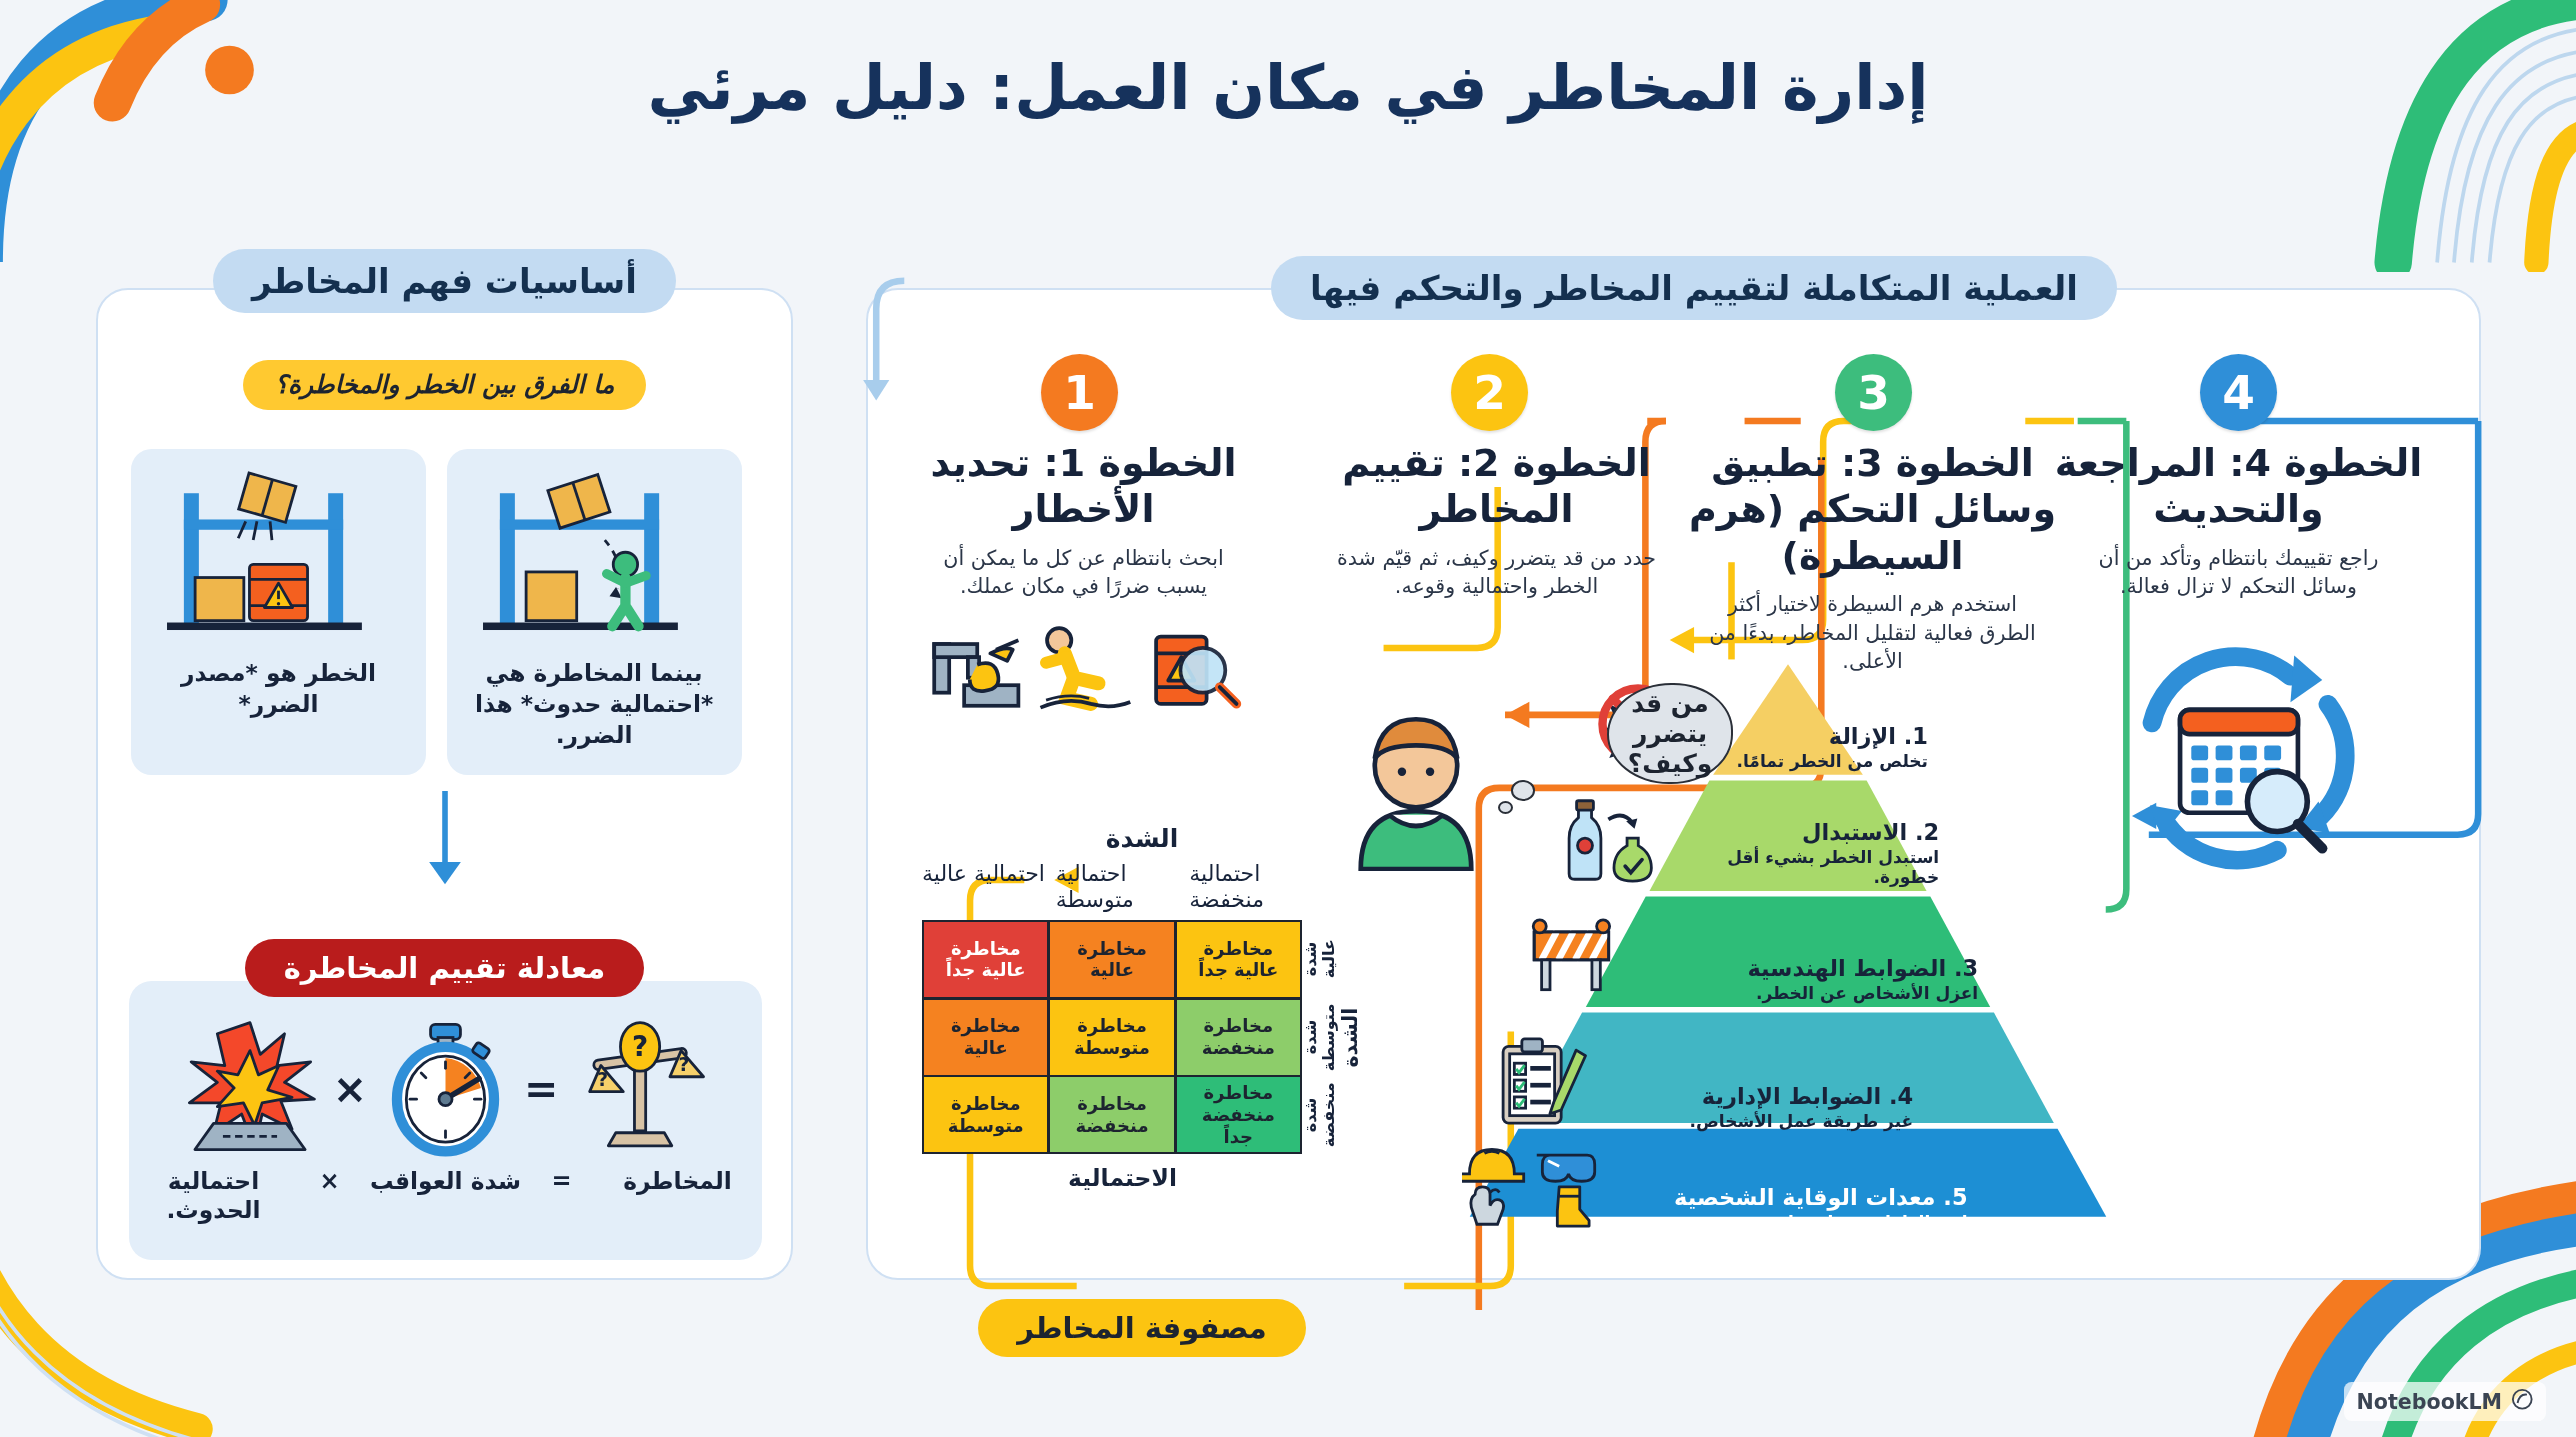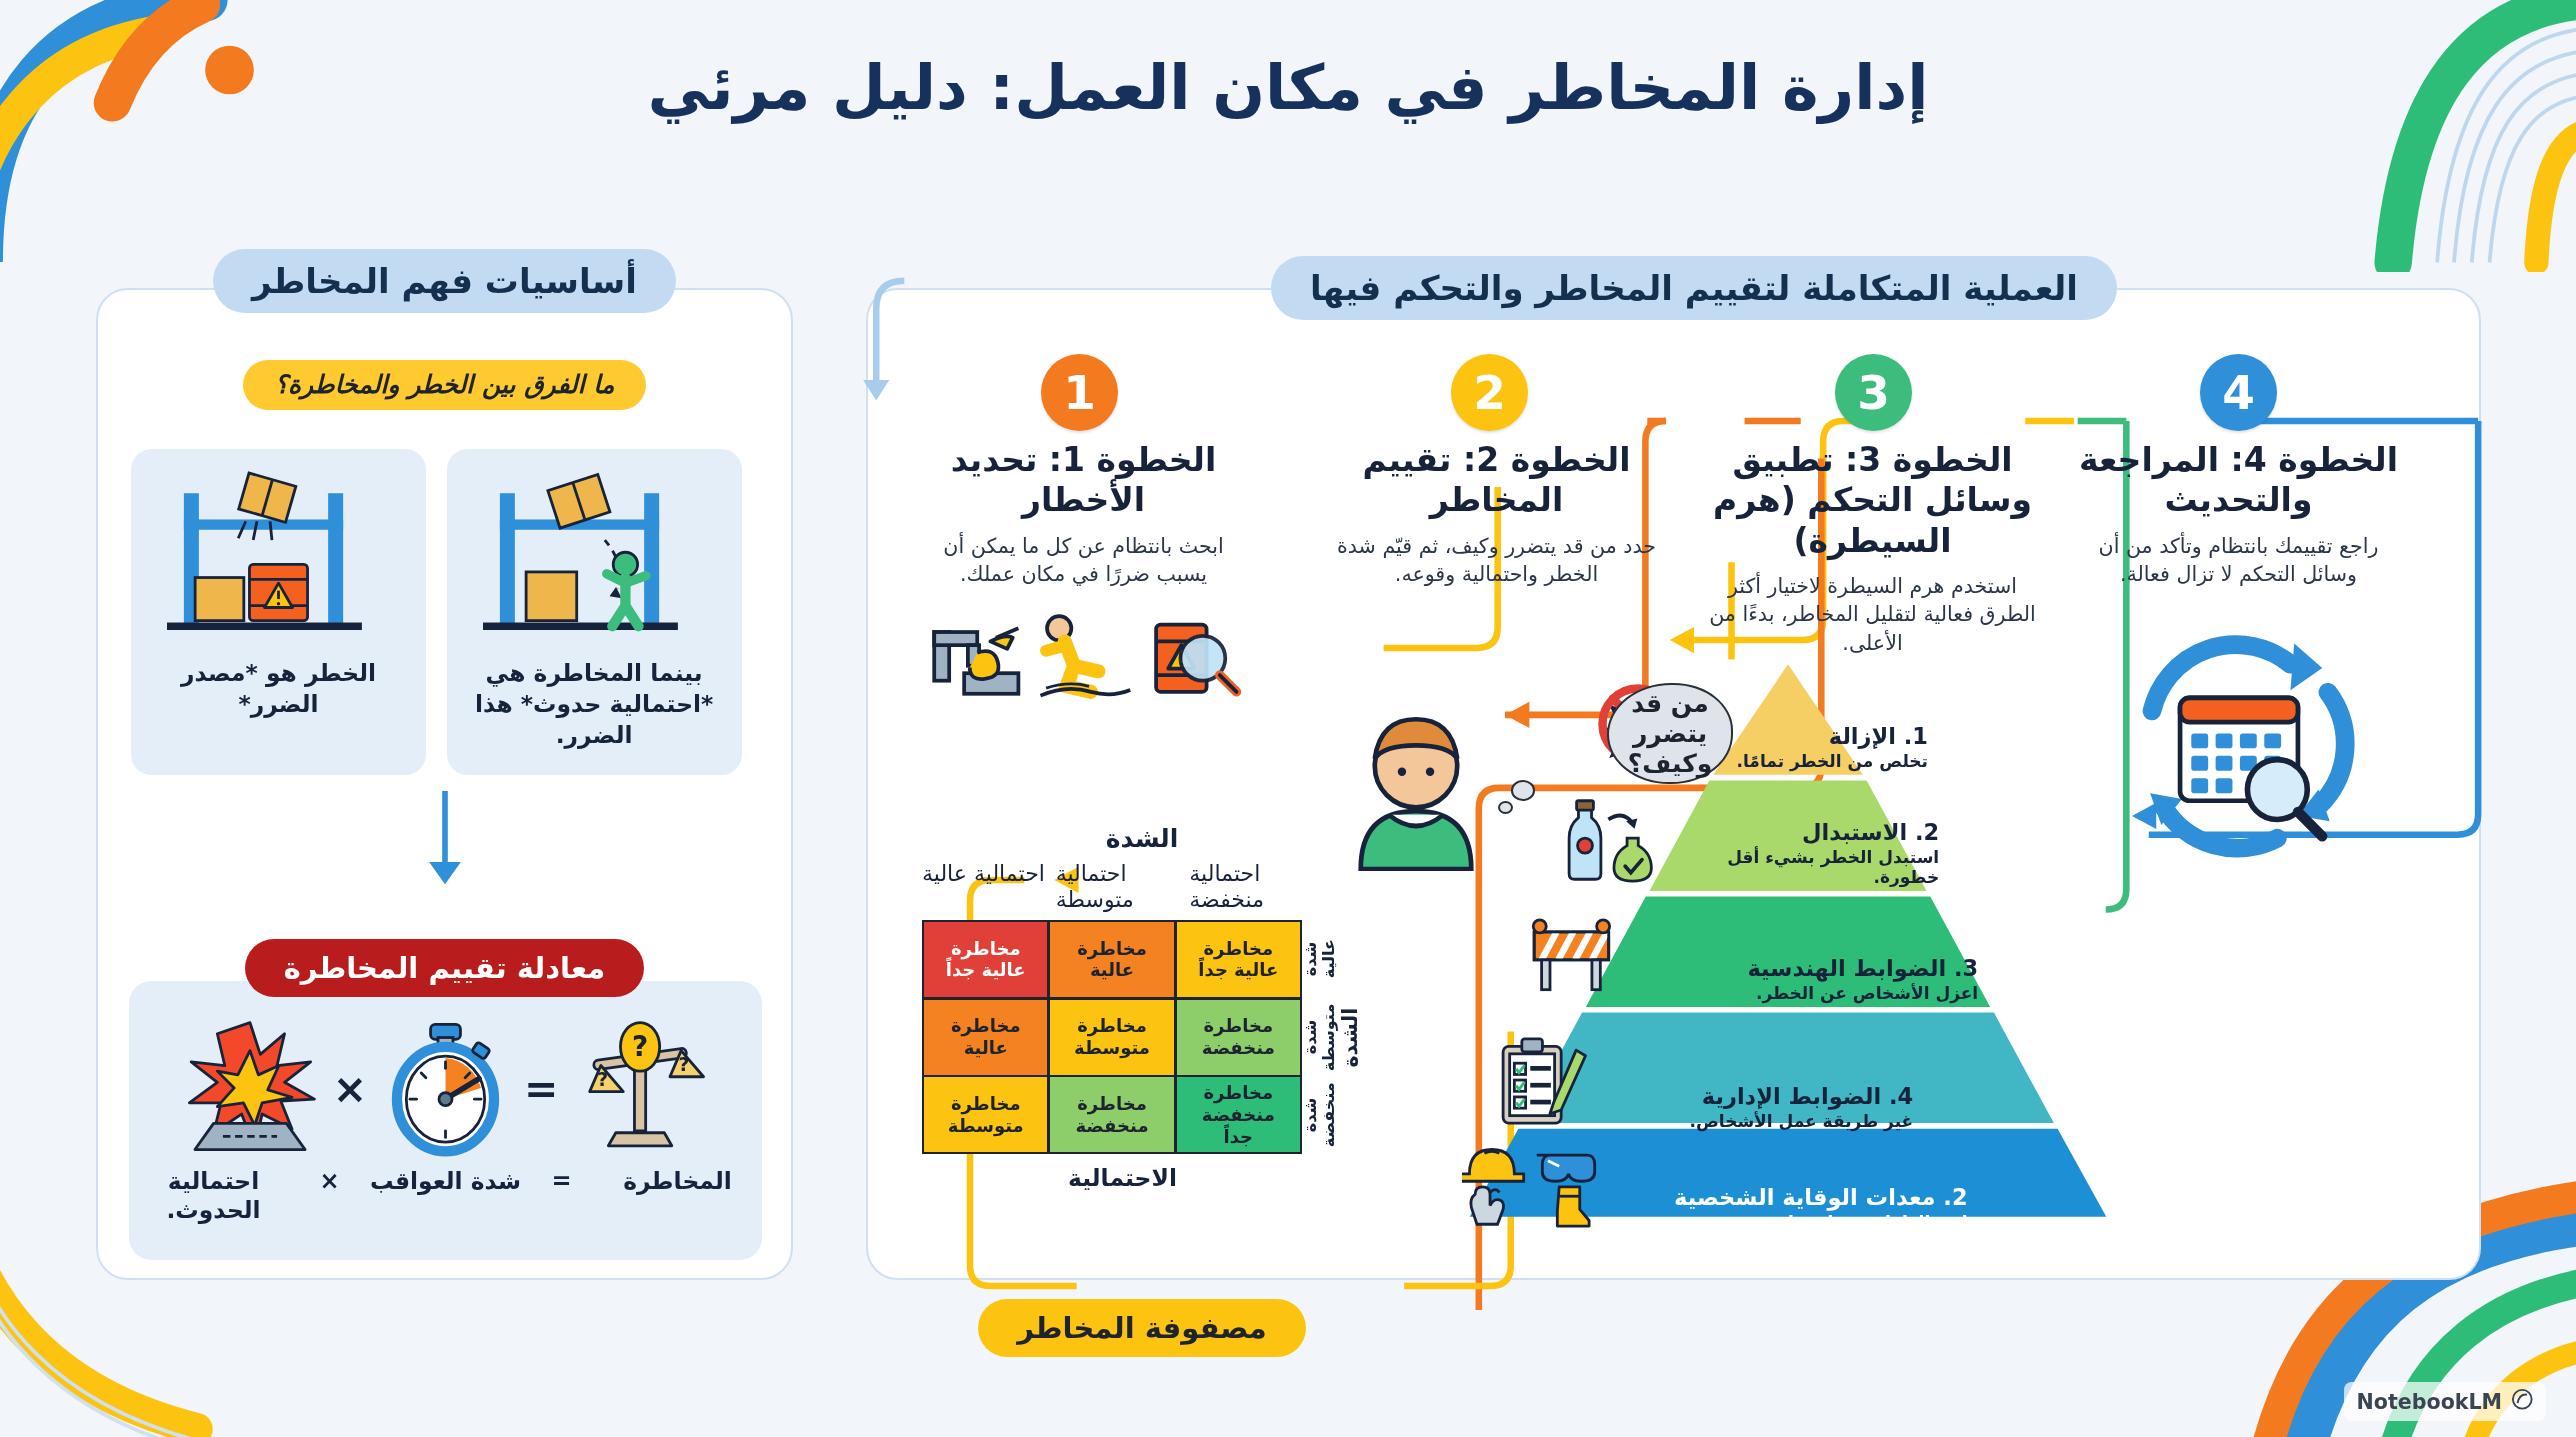--- a/index.html
+++ b/index.html
@@ -96,21 +96,21 @@
     left: 866px; top: 288px;
     width: 1615px; height: 992px;
     background: #ffffff;
     border: 2.8px solid #cfe0f3;
     border-radius: 32px;
   }
   .right-hdr-wrap { position: absolute; top: 256px; left: 1184px; width: 1020px; text-align:center; z-index:6;}
 
   
   .step-col { position: absolute; top: 440px; width: 373px; text-align: center; z-index: 4; }
-  .step-title { font-size: 33px; font-weight: 700; color: #16233a; line-height: 1.22; }
+  .step-title { font-size: 38px; font-weight: 700; color: #16233a; line-height: 1.22; }
   .step-desc  { margin-top: 11.2px; font-size: 20.6px; color: #2b3648; line-height: 1.38; padding: 0 24px;}
 
   .step-badge {
     position: absolute; top: 354px;
     width: 77px; height: 77px; border-radius: 50%;
     color: #fff; font-size: 47px; font-weight: 700;
     display: flex; align-items: center; justify-content: center;
     z-index: 8; box-shadow: 0 1.9px 2.8px rgba(0,0,0,.12);
   }
 
@@ -630,21 +630,21 @@
             <path d="M28,72 l3,4 l6,-8" stroke="#2ebd78" stroke-width="3" fill="none"></path>
             <rect x="43" y="69" width="22" height="5" fill="#17233a"></rect>
           </g>
           <path d="M92,16 l10,6 l-26,58 l-12,4 l4,-12 z" fill="#a8d96a" stroke="#17233a" stroke-width="3" stroke-linejoin="round"></path>
         </svg>
       </div>
     </div>
 
     <div class="pyr-row" style="left:9.4px; top:487px; width:590px; justify-content:flex-end;">
       <div class="pyr-txt" style="width:337px;">
-        <div class="pyr-h light">2. معدات الوقاية الشخصية</div>
+        <div class="pyr-h light">5. معدات الوقاية الشخصية</div>
         <div class="pyr-s light">احمِ العامل بمعدات واقية.</div>
       </div>
       <div style="width:159px; margin-right:11.2px;">
         <svg width="157" height="86" viewBox="0 0 168 92">
           <path d="M8,34 q0,-26 24,-26 q24,0 24,26 h10 v8 h-68 v-8 z" fill="#fcc411" stroke="#17233a" stroke-width="3"></path>
           <path d="M24,12 q8,-4 16,0" stroke="#17233a" stroke-width="3" fill="none"></path>
           <path d="M80,14 h54 q8,0 8,10 v8 q0,10 -14,10 q-12,0 -14,-8 q-2,8 -14,8 q-14,0 -14,-10 v-8 q0,-10 8,-10 z" fill="#2f8fd8" stroke="#17233a" stroke-width="3"></path>
           <path d="M92,20 l12,6" stroke="#ffffff" stroke-width="3"></path>
           <path d="M14,56 q0,-8 8,-8 q8,0 8,8 v12 q4,-8 10,-6 q6,2 4,10 l-6,16 h-22 l-6,-18 q-2,-10 4,-14 z" fill="#cdd7df" stroke="#17233a" stroke-width="3"></path>
           <path d="M30,54 q6,-6 10,0" stroke="#17233a" stroke-width="3" fill="none"></path>

